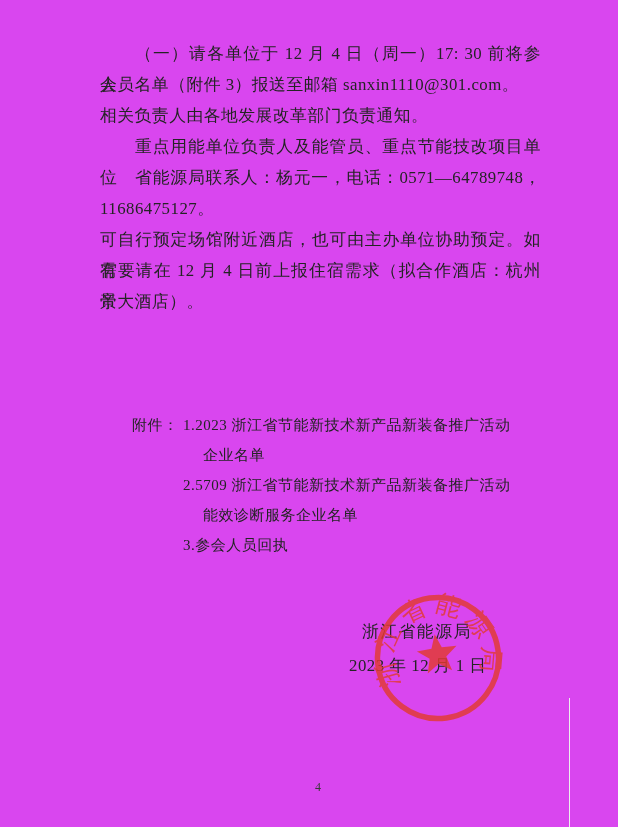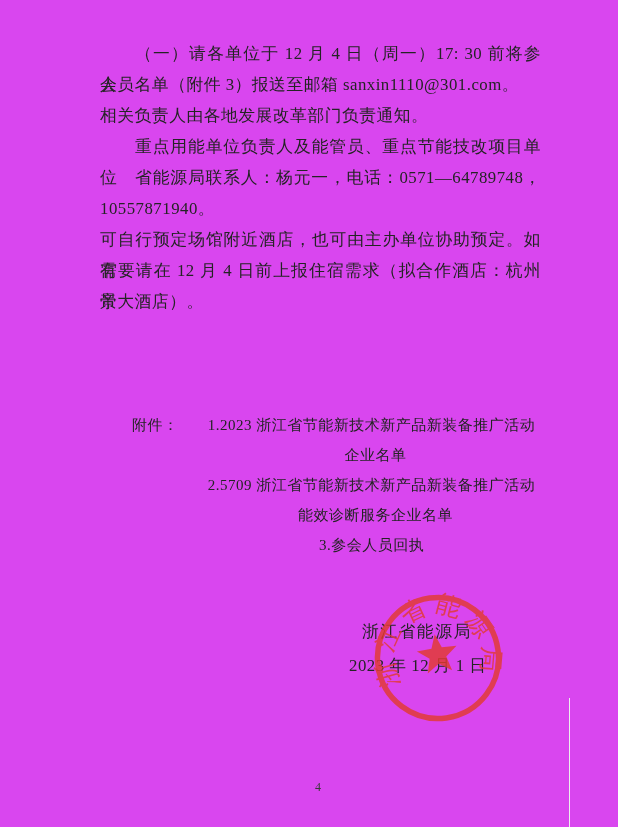--- a/index.html
+++ b/index.html
@@ -21,22 +21,22 @@
   }
   .body-line { height:31px; overflow:visible; }
   .body-line.indent { text-indent:35px; }
   .body-line.just { text-align:justify; text-align-last:justify; }
   
   .attachments {
     position:absolute; left:100px; top:410px; width:460px;
     font-size:15px; line-height:30px; letter-spacing:0.5px;
   }
   .att-label { position:absolute; left:32px; top:0; }
-  .att-items { margin-left:83px;text-align:center; }
-  .att-line2 { margin-left:8px; }
+  .att-items { margin-left:83px; }
+  .att-line2 { margin-left:20px; }
   
   .issuer {
     position:absolute; left:362px; top:620px;
     font-size:16.8px; letter-spacing:1.5px; white-space:nowrap;
   }
   .sign-date {
     position:absolute; left:349px; top:654px;
     font-size:16.8px; letter-spacing:0.5px; white-space:nowrap;
   }
   
@@ -59,21 +59,21 @@
 <body>
 
 <div class="page">
 
   <div class="body-text">
       <div class="body-line indent just">（一）请各单位于 12 月 4 日（周一）17: 30 前将参会</div>
       <div class="body-line">人员名单（附件 3）报送至邮箱 sanxin1110@301.com。</div>
       <div class="body-line">相关负责人由各地发展改革部门负责通知。</div>
       <div class="body-line indent just">重点用能单位负责人及能管员、重点节能技改项目单位</div>
       <div class="body-line indent just">省能源局联系人：杨元一，电话：0571—64789748，</div>
-      <div class="body-line">10557871940。</div>
+      <div class="body-line">11686475127。</div>
       <div class="body-line just">可自行预定场馆附近酒店，也可由主办单位协助预定。如有</div>
       <div class="body-line just">需要请在 12 月 4 日前上报住宿需求（拟合作酒店：杭州帝</div>
       <div class="body-line">景大酒店）。</div>
     </div>
 
   <div class="attachments">
     <span class="att-label">附件：</span>
     <div class="att-items">
         <div>
        <div>1.2023 浙江省节能新技术新产品新装备推广活动</div>

